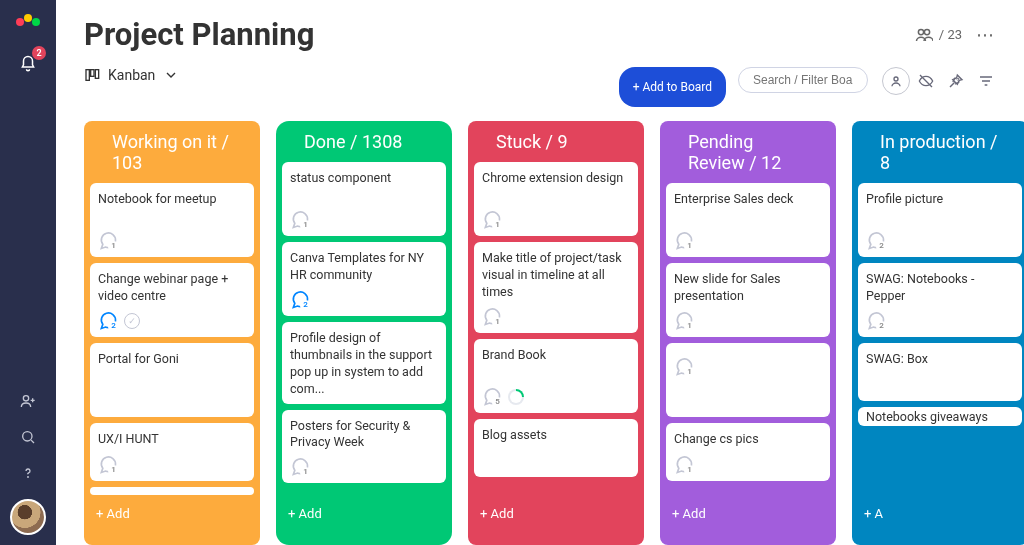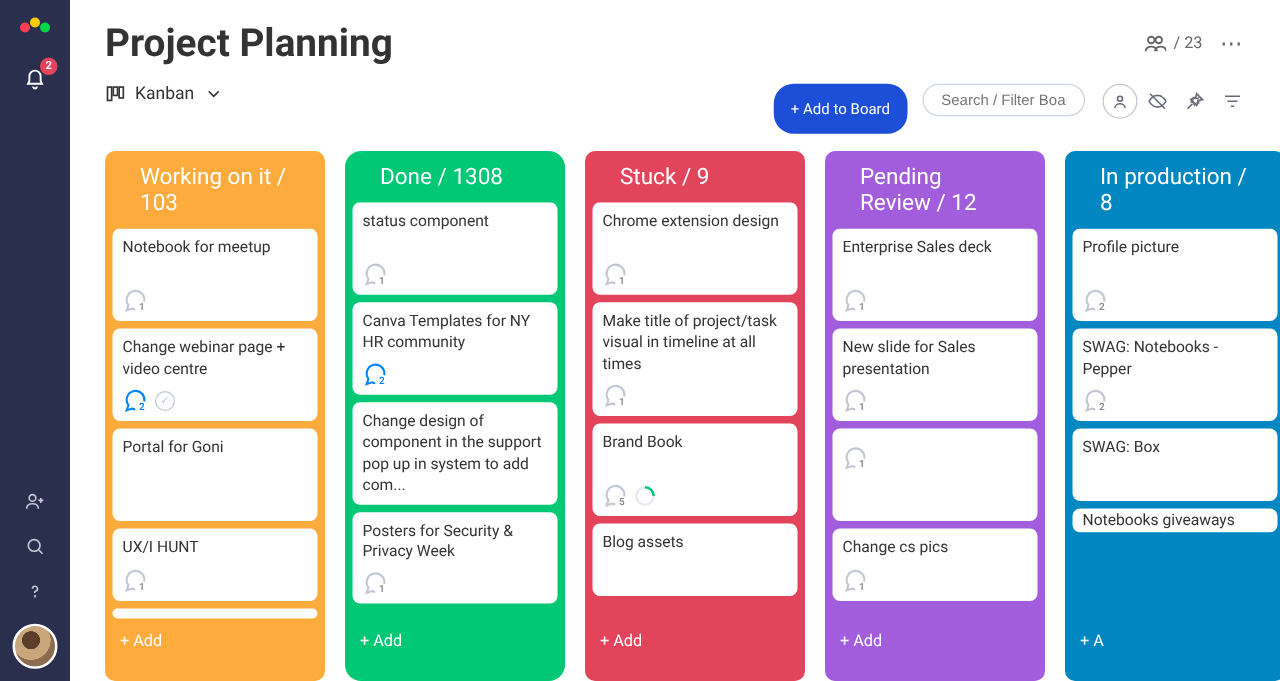--- a/index.html
+++ b/index.html
@@ -267,21 +267,21 @@
           </div>
           <div class="card">
             <div class="card-title">Canva Templates for NY HR community</div>
             <div class="card-icons">
               <div class="chat blue"><svg viewBox="0 0 24 24" fill="none" stroke="#c3c6d4" stroke-width="2">
                   <path d="M21 11.5a8.38 8.38 0 0 1-8.5 8.5 8.5 8.5 0 0 1-3.5-.75L4 21l1.75-5A8.5 8.5 0 1 1 21 11.5z"></path>
                 </svg><span class="cnt">2</span></div>
             </div>
           </div>
           <div class="card">
-            <div class="card-title">Change design of component in the support pop up in system to add com...</div>
+            <div class="card-title">Profile design of thumbnails in the support pop up in system to add com...</div>
           </div>
           <div class="card short">
             <div class="card-title">Posters for Security &amp; Privacy Week</div>
             <div class="card-icons">
               <div class="chat"><svg viewBox="0 0 24 24" fill="none" stroke="#c3c6d4" stroke-width="2">
                   <path d="M21 11.5a8.38 8.38 0 0 1-8.5 8.5 8.5 8.5 0 0 1-3.5-.75L4 21l1.75-5A8.5 8.5 0 1 1 21 11.5z"></path>
                 </svg><span class="cnt">1</span></div>
             </div>
           </div>
         </div>

